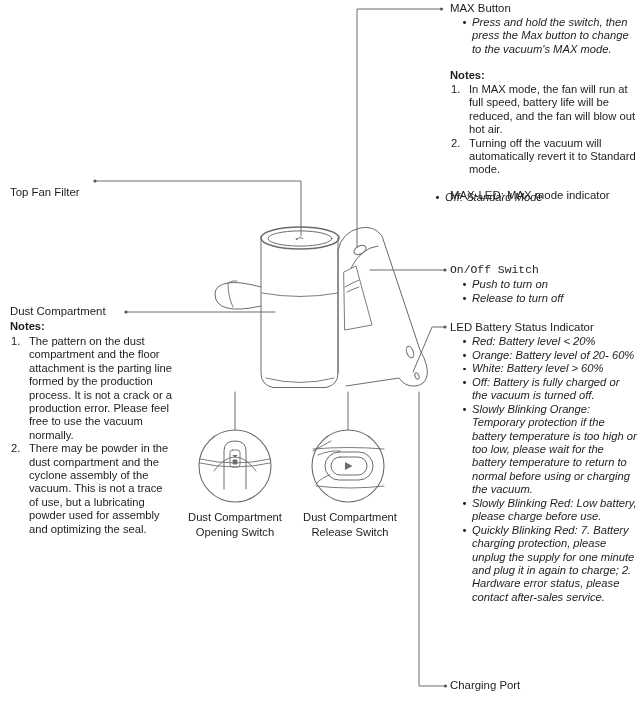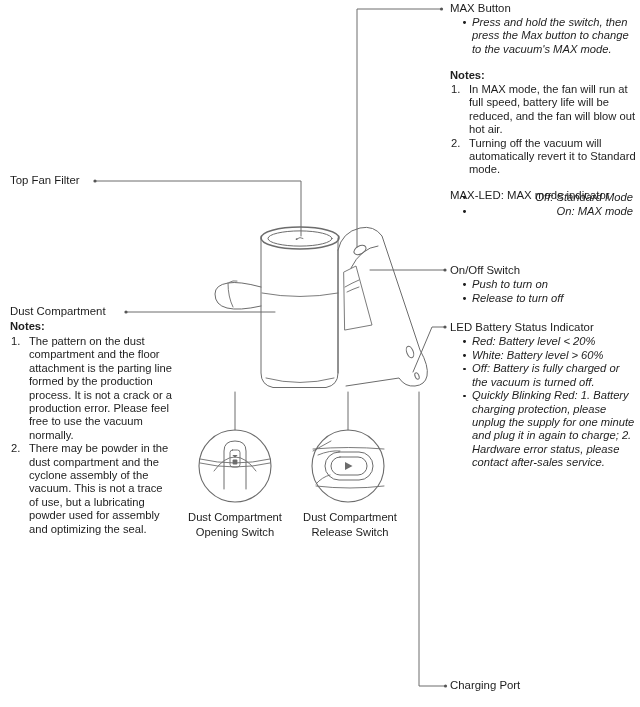--- a/index.html
+++ b/index.html
@@ -107,21 +107,21 @@
     <path d="M316 486 q34 4 68 0" stroke-width="0.9"></path>
     <path d="M313 451 L331 441" stroke-width="0.9"></path>
     <path d="M316 484 q6 -7 14 -9" stroke-width="0.9"></path>
     <path d="M318 455 q12 -5 22 -4" stroke-width="0.9"></path>
     <rect x="325" y="452" width="48" height="28" rx="14" stroke-width="1"></rect>
     <rect x="331" y="457" width="36" height="18" rx="9" stroke-width="1"></rect>
     <path d="M345 462 L352.5 466 L345 470 Z" fill="#6c6c6c" stroke="none"></path>
   </g>
 </svg>
 
-<div class="abs heading" style="left:10px;top:174px;">Top Fan Filter</div>
+<div class="abs heading" style="left:10px;top:186px;">Top Fan Filter</div>
 
 <div class="abs heading" style="left:10px;top:305px;">Dust Compartment</div>
 
 <div class="abs notes-label" style="left:10px;top:320px;">Notes:</div>
 
 <ol class="abs numbered" style="left:10px;top:335px;width:163px;">
   <li>
     <span class="num">1.</span>
     <span>The pattern on the dust compartment and the floor attachment is the parting line formed by the production process. It is not a crack or a production error. Please feel free to use the vacuum normally.</span>
   </li>
@@ -155,34 +155,36 @@
     <span>In MAX mode, the fan will run at full speed, battery life will be reduced, and the fan will blow out hot air.</span>
   </li>
   <li>
     <span class="num">2.</span>
     <span>Turning off the vacuum will automatically revert it to Standard mode.</span>
   </li>
 </ol>
 
 <div class="abs heading" style="left:450px;top:189px;">MAX-LED: MAX mode indicator</div>
 
-<ul class="abs bullets" style="left:461px;top:191px;width:172px;text-align:right;">
+<ul class="abs bullets" style="left:434px;top:191px;width:172px;">
   <li>Off: Standard Mode</li>
-  <li>On: MAX mode</li>
 </ul>
 
-<div class="abs heading" style="left:450px;top:264px;">On/Off Switch</div>
+<div class="abs heading" style="left:450px;top:264px;font-family:Liberation Mono, monospace;">On/Off Switch</div>
 
 <ul class="abs bullets" style="left:461px;top:278px;width:172px;">
   <li>Push to turn on</li>
   <li>Release to turn off</li>
 </ul>
 
 <div class="abs heading" style="left:450px;top:321px;">LED Battery Status Indicator</div>
 
 <ul class="abs bullets" style="left:461px;top:335px;width:176px;">
   <li>Red: Battery level &lt; 20%</li>
+  <li>Orange: Battery level of 20- 60%</li>
   <li>White: Battery level &gt; 60%</li>
   <li>Off: Battery is fully charged or the vacuum is turned off.</li>
-  <li>Quickly Blinking Red: 1. Battery charging protection, please unplug the supply for one minute and plug it in again to charge; 2. Hardware error status, please contact after-sales service.</li>
+  <li>Slowly Blinking Orange: Temporary protection if the battery temperature is too high or too low, please wait for the battery temperature to return to normal before using or charging the vacuum.</li>
+  <li>Slowly Blinking Red: Low battery, please charge before use.</li>
+  <li>Quickly Blinking Red: 7. Battery charging protection, please unplug the supply for one minute and plug it in again to charge; 2. Hardware error status, please contact after-sales service.</li>
 </ul>
 
 <div class="abs heading" style="left:450px;top:679px;">Charging Port</div>
 
 </body></html>

